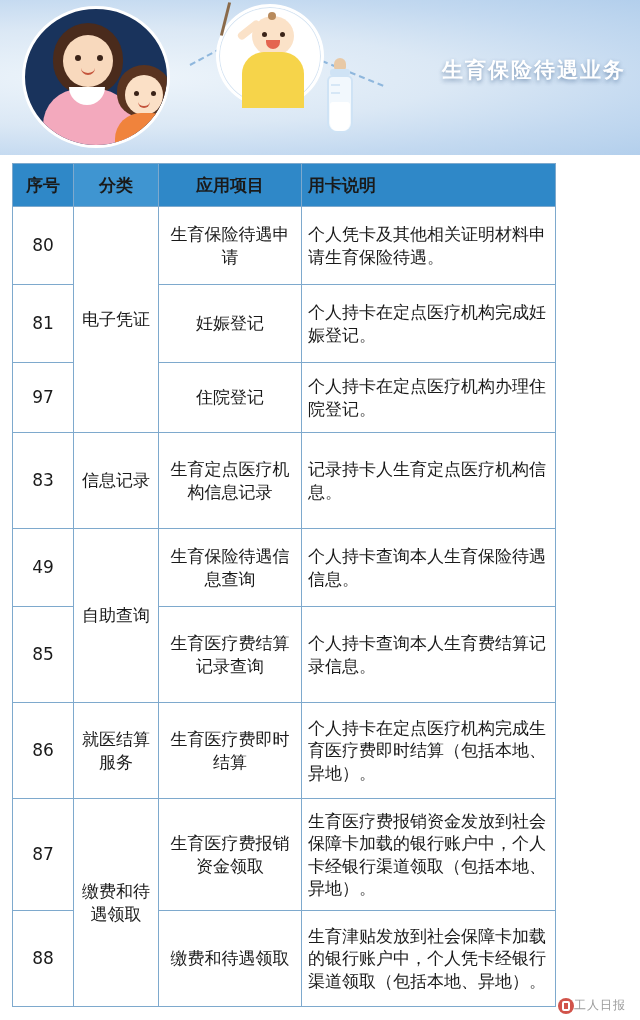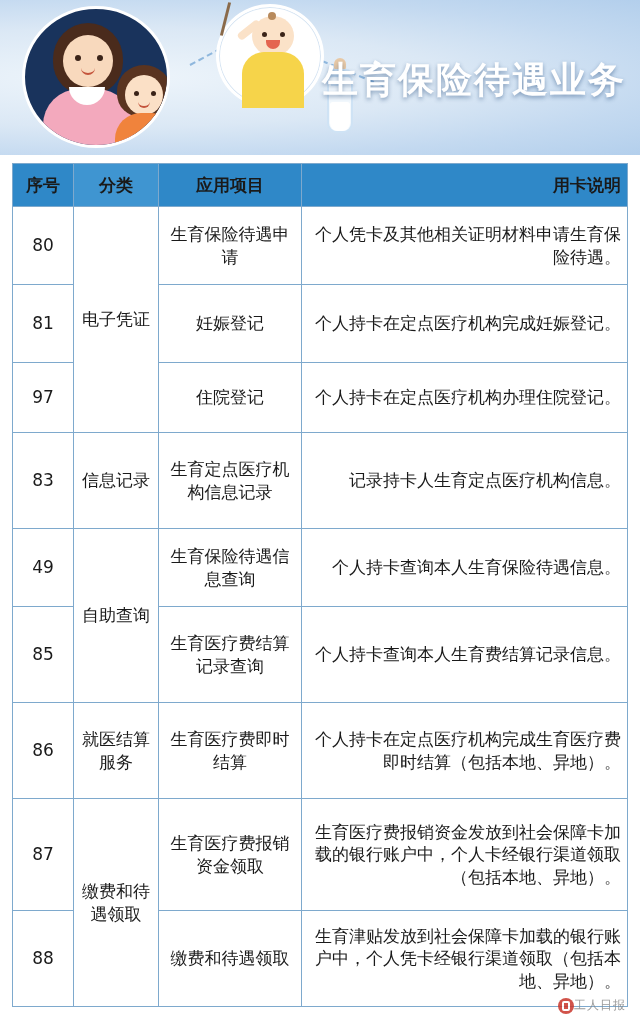--- a/index.html
+++ b/index.html
@@ -85,30 +85,30 @@
     position:absolute;left:322px;top:58px;width:36px;height:82px;
   }
   .bottle-nipple{position:absolute;left:12px;top:0;width:12px;height:12px;background:#e8c9a6;border-radius:6px 6px 3px 3px;}
   .bottle-ring{position:absolute;left:8px;top:11px;width:20px;height:7px;background:#cfe3f5;border-radius:3px;}
   .bottle-body{position:absolute;left:5px;top:17px;width:26px;height:58px;background:#f2f8fd;border:2px solid #cfe3f5;border-radius:6px 6px 10px 10px;box-sizing:border-box;}
   .bottle-milk{position:absolute;left:8px;top:44px;width:20px;height:29px;background:#ffffff;border-radius:3px 3px 8px 8px;}
   .bottle-line{position:absolute;left:9px;width:9px;height:2px;background:#d6e7f6;}
 
   .banner-title{
     position:absolute;right:14px;top:56px;
-    font-size:36px;font-weight:bold;color:#ffffff;
+    font-size:21px;font-weight:bold;color:#ffffff;
     letter-spacing:2px;
     text-shadow:0 2px 4px rgba(20,60,110,.45);
     font-family:"DejaVu Sans","Liberation Sans",sans-serif;
   }
 
   
   .tbl{
     border-collapse:collapse;
-    width:616px;
+    width:544px;
     margin:8px 4px 0 12px;
     table-layout:fixed;
   }
   .tbl td,.tbl th{
     border:1px solid #7ea9cd;
     padding:4px 6px;
     font-size:17px;
     color:#1a1a1a;
     vertical-align:middle;
     line-height:1.32;
@@ -120,21 +120,21 @@
     font-weight:bold;
     font-size:16px;
     text-align:center;
     height:34px;
     border:1px solid #2f88c8;
   }
   thead th.hdr-alt{background:#3f95d1;}
   .c-seq{width:48px;text-align:center;}
   .c-cat{width:72px;text-align:center;}
   .c-item{width:130px;text-align:center;}
-  .c-desc{text-align:right;}
+  .c-desc{text-align:left;}
 
   
   .footer{
     position:absolute;right:14px;bottom:6px;
     display:flex;align-items:center;
     opacity:.85;
   }
   .wm-logo{
     width:16px;height:16px;border-radius:50%;
     background:#c9362b;position:relative;

